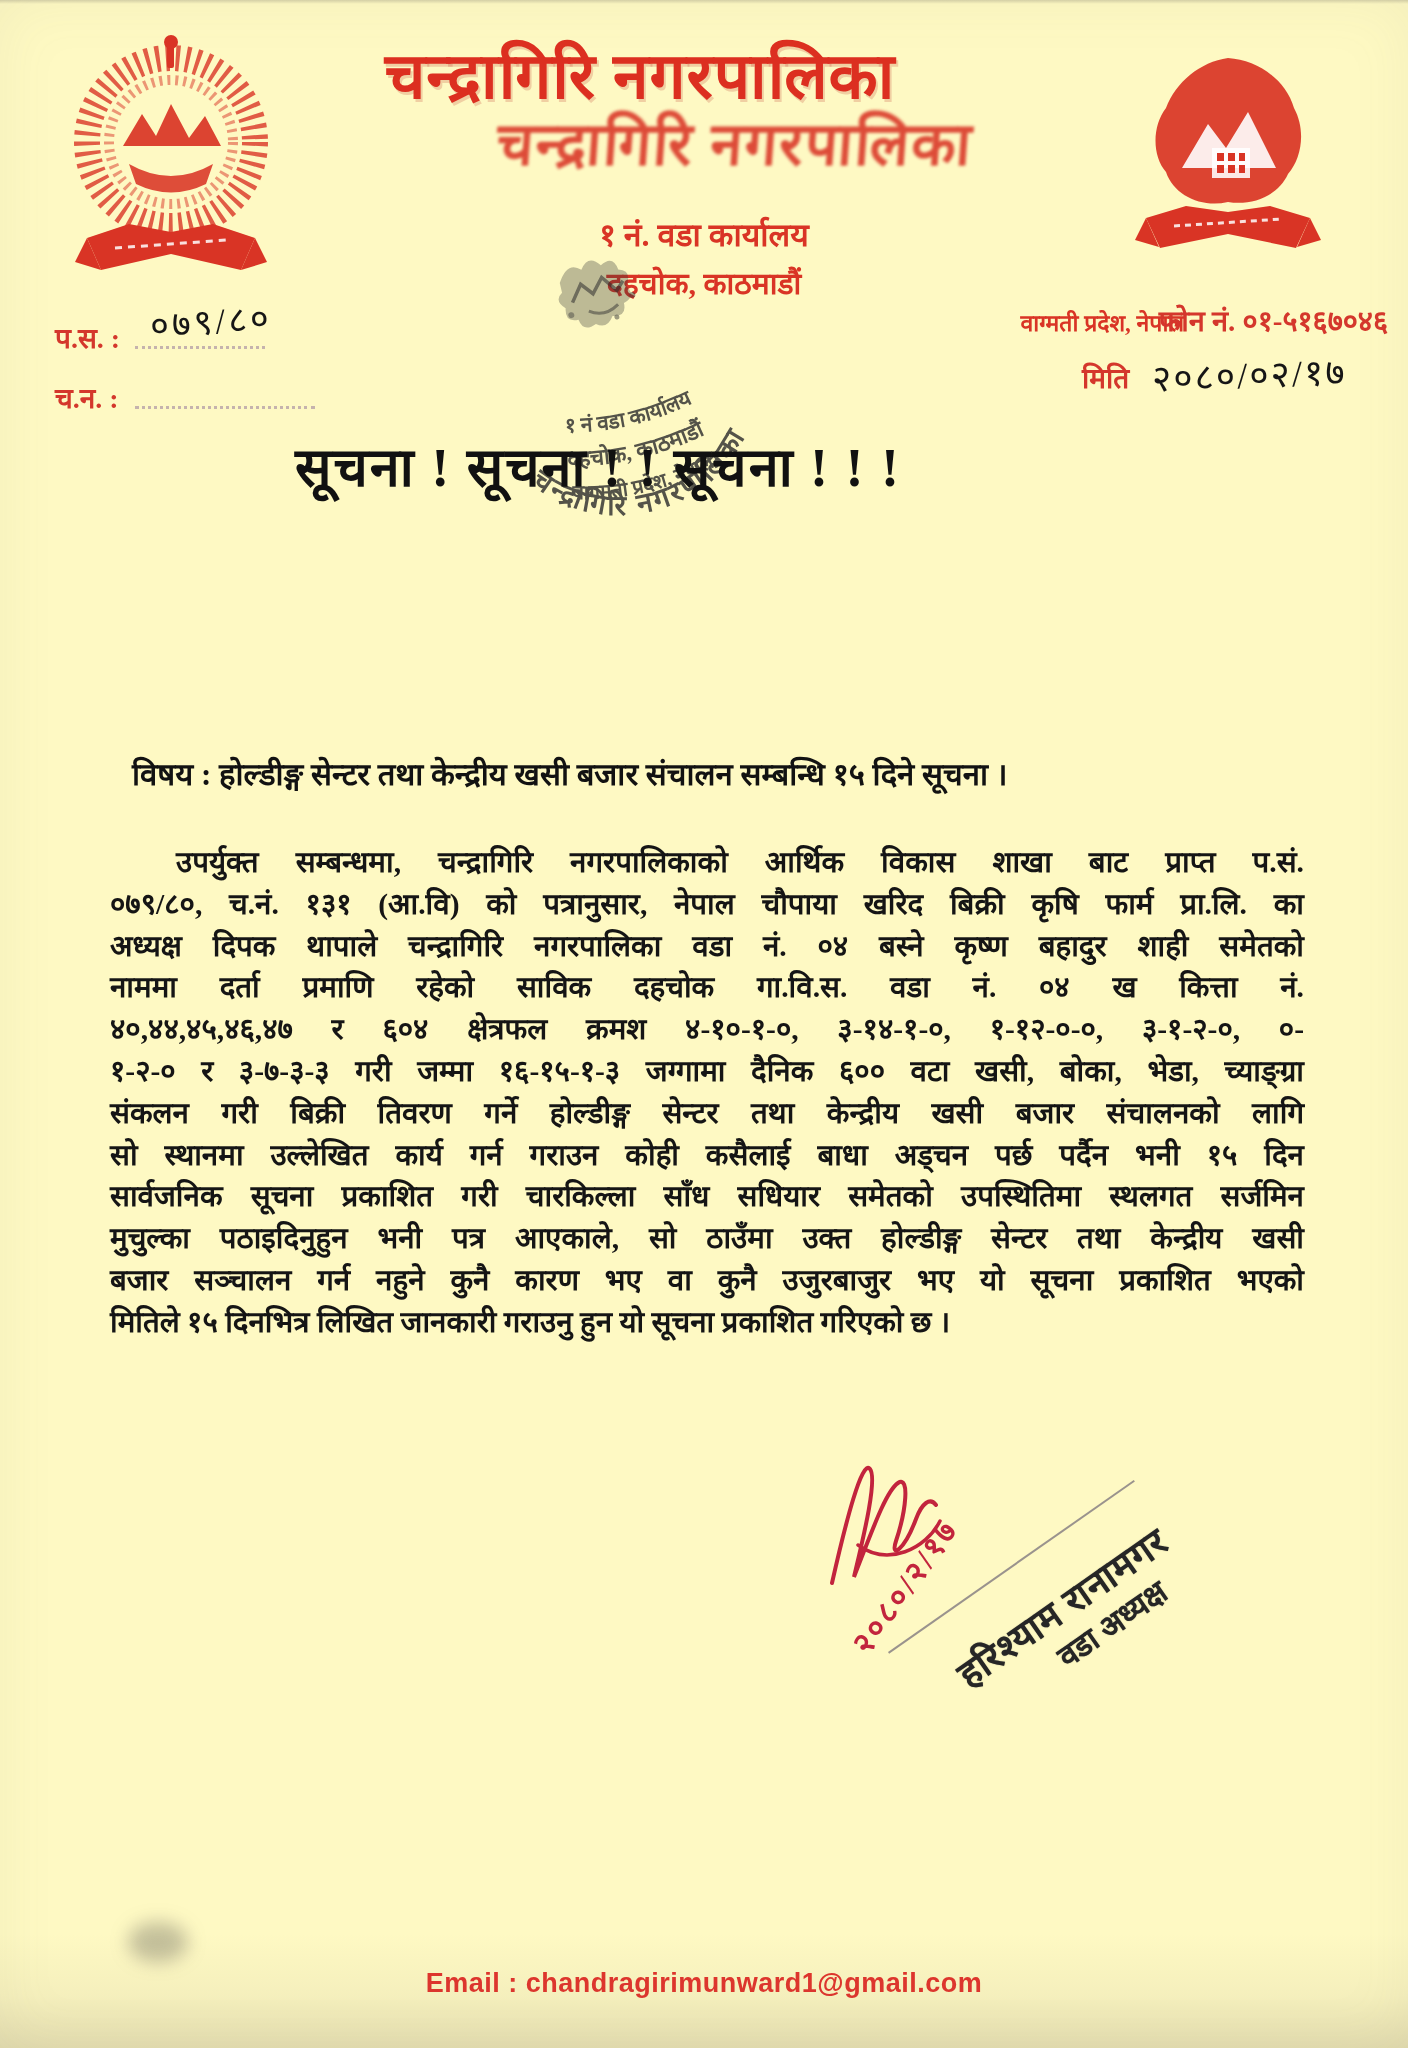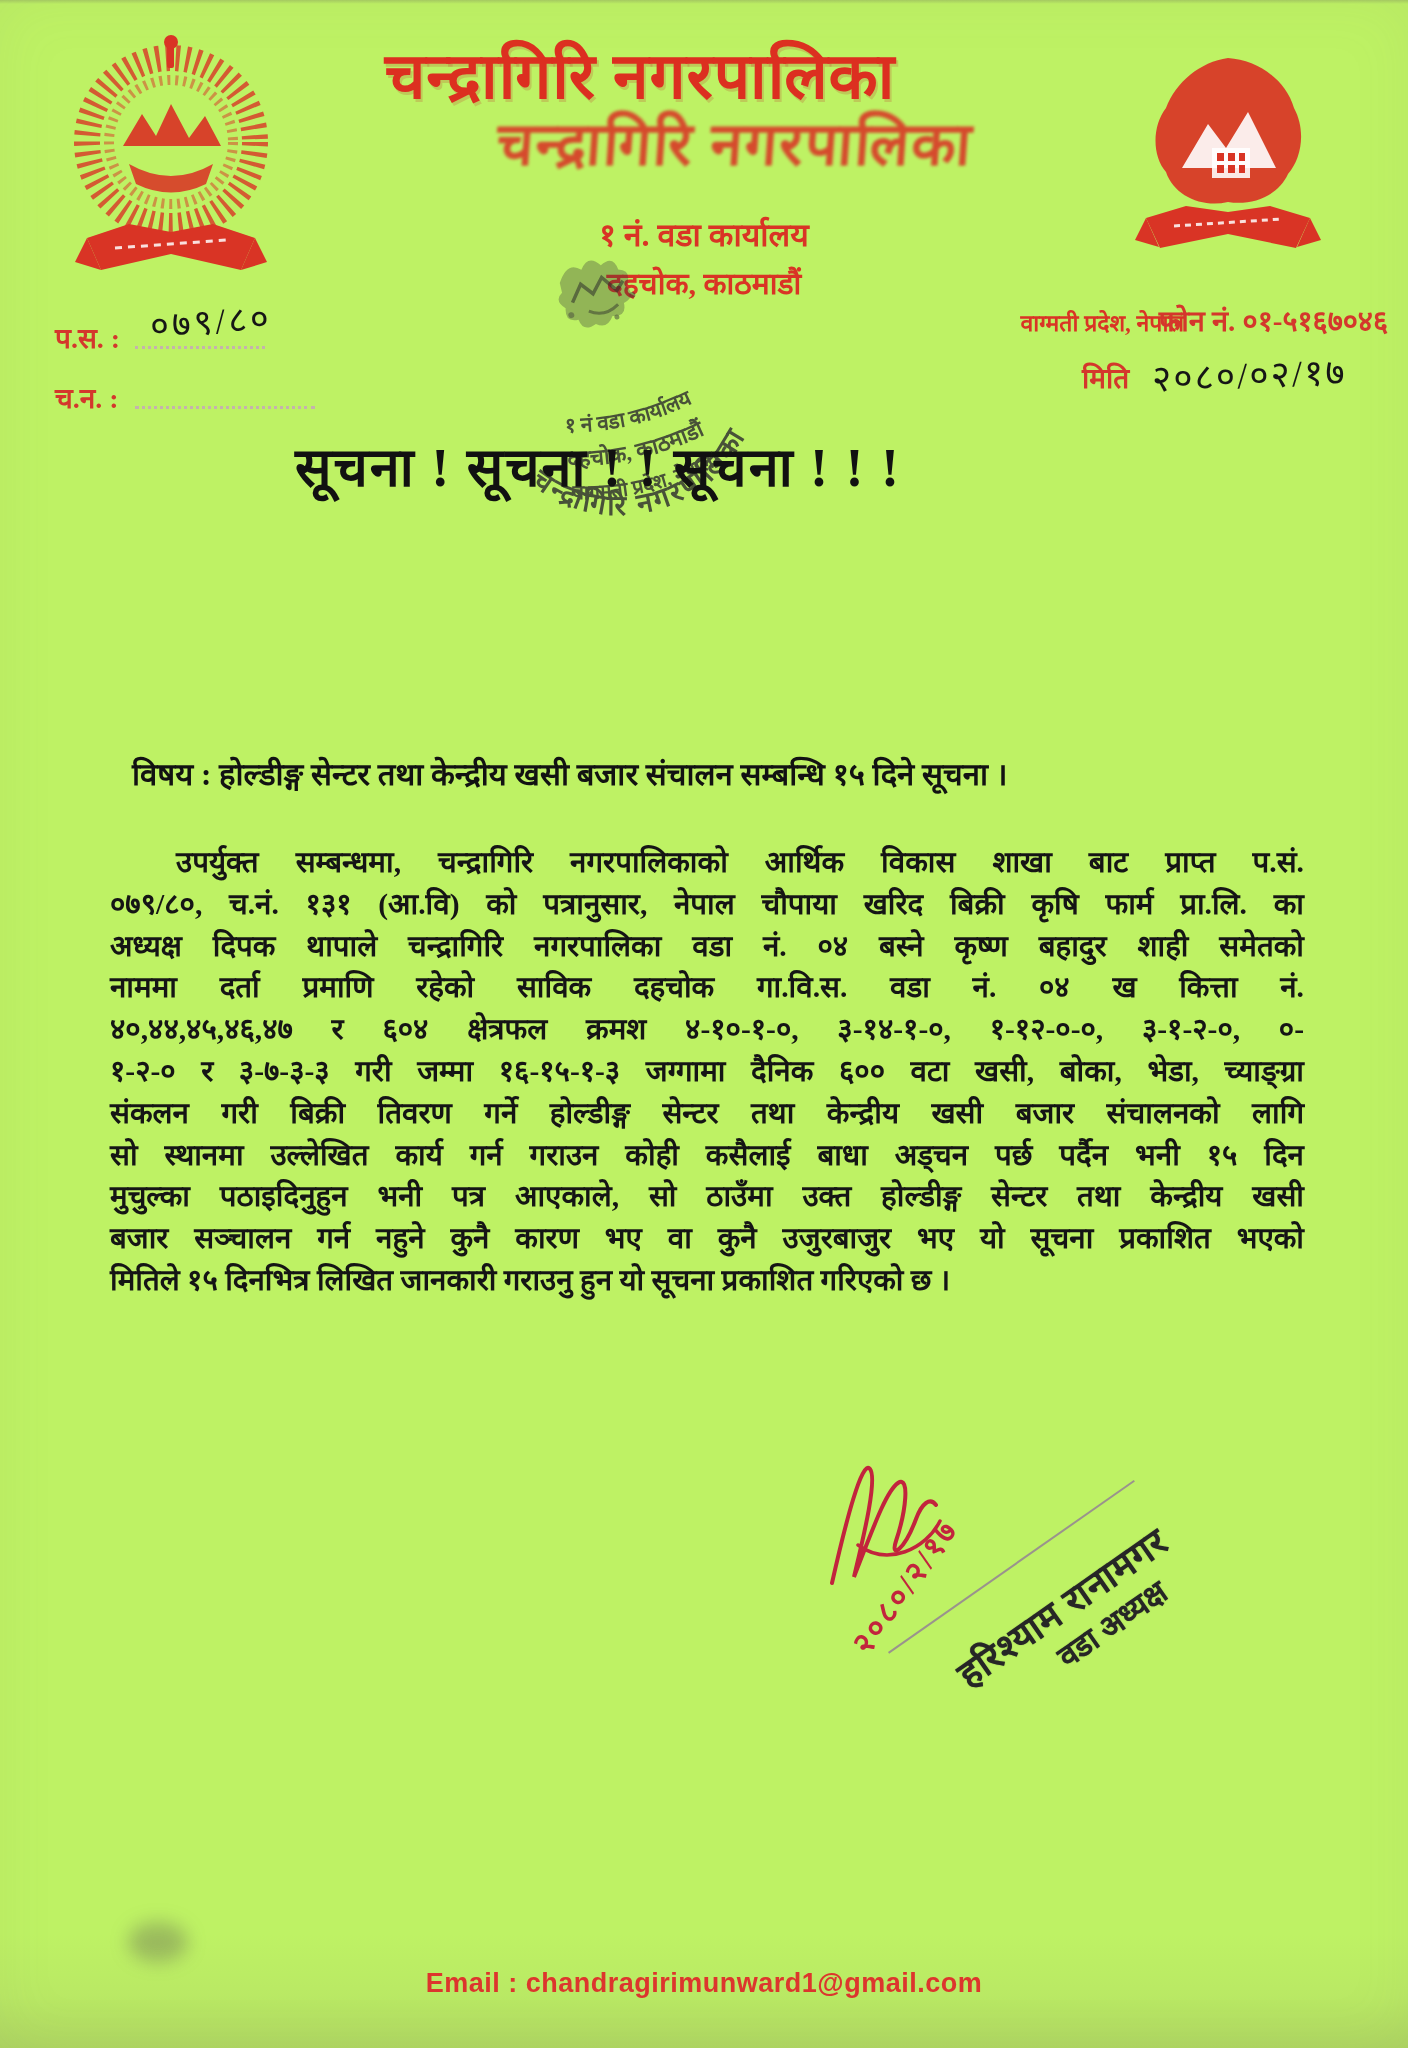--- a/index.html
+++ b/index.html
@@ -1,18 +1,18 @@
 <!DOCTYPE html>
 <html><head>
 <meta charset="utf-8">
 <style>
   html,body{margin:0;padding:0;background:#e9e7e4;}
   .page{
     position:relative;width:1408px;height:2048px;margin:0 auto;
-    background:#bef264;overflow:hidden;
+    background:#fef9c3;overflow:hidden;
     font-family:"Liberation Serif", serif;color:#1c1c1c;
     box-shadow:inset 0 0 60px rgba(120,110,100,0.08);
   }
   .abs{position:absolute;}
 
   
   .title-main{
     left:130px;top:34px;width:1020px;text-align:center;white-space:nowrap;
     font-size:64px;font-weight:700;color:#dc2f20;letter-spacing:1px;line-height:86px;
     text-shadow:2px 3px 0 rgba(190,60,45,0.22);
@@ -179,20 +179,21 @@
 
   <div class="abs body-text">
     <div class="ln first">उपर्युक्त सम्बन्धमा, चन्द्रागिरि नगरपालिकाको आर्थिक विकास शाखा बाट प्राप्त प.सं.</div>
     <div class="ln">०७९/८०, च.नं. १३१ (आ.वि) को पत्रानुसार, नेपाल चौपाया खरिद बिक्री कृषि फार्म प्रा.लि. का</div>
     <div class="ln">अध्यक्ष दिपक थापाले चन्द्रागिरि नगरपालिका वडा नं. ०४ बस्ने कृष्ण बहादुर शाही समेतको</div>
     <div class="ln">नाममा दर्ता प्रमाणि रहेको साविक दहचोक गा.वि.स. वडा नं. ०४ ख कित्ता नं.</div>
     <div class="ln">४०,४४,४५,४६,४७ र ६०४ क्षेत्रफल क्रमश ४-१०-१-०, ३-१४-१-०, १-१२-०-०, ३-१-२-०, ०-</div>
     <div class="ln">१-२-० र ३-७-३-३ गरी जम्मा १६-१५-१-३ जग्गामा दैनिक ६०० वटा खसी, बोका, भेडा, च्याङ्ग्रा</div>
     <div class="ln">संकलन गरी बिक्री तिवरण गर्ने होल्डीङ्ग सेन्टर तथा केन्द्रीय खसी बजार संचालनको लागि</div>
     <div class="ln">सो स्थानमा उल्लेखित कार्य गर्न गराउन कोही कसैलाई बाधा अड्चन पर्छ पर्दैन भनी १५ दिन</div>
+    <div class="ln">सार्वजनिक सूचना प्रकाशित गरी चारकिल्ला साँध सधियार समेतको उपस्थितिमा स्थलगत सर्जमिन</div>
     <div class="ln">मुचुल्का पठाइदिनुहुन भनी पत्र आएकाले, सो ठाउँमा उक्त होल्डीङ्ग सेन्टर तथा केन्द्रीय खसी</div>
     <div class="ln">बजार सञ्चालन गर्न नहुने कुनै कारण भए वा कुनै उजुरबाजुर भए यो सूचना प्रकाशित भएको</div>
     <div class="ln last">मितिले १५ दिनभित्र लिखित जानकारी गराउनु हुन यो सूचना प्रकाशित गरिएको छ ।</div>
   </div>
 
   <svg class="abs sig-scribble" viewBox="0 0 185 200">
     <path d="M14,158 C28,96 44,34 52,44 C60,54 44,118 36,152 C54,106 68,66 80,58 C92,50 88,86 78,116 C72,134 86,126 98,94 C104,78 112,72 118,80" stroke="#c2243d" stroke-width="4" fill="none" stroke-linecap="round"></path>
     <path d="M40,120 C70,142 108,124 122,96" stroke="#c2243d" stroke-width="3.5" fill="none" stroke-linecap="round"></path>
   </svg>
   <div class="abs hand sig-date">२०८०/२/१७</div>

